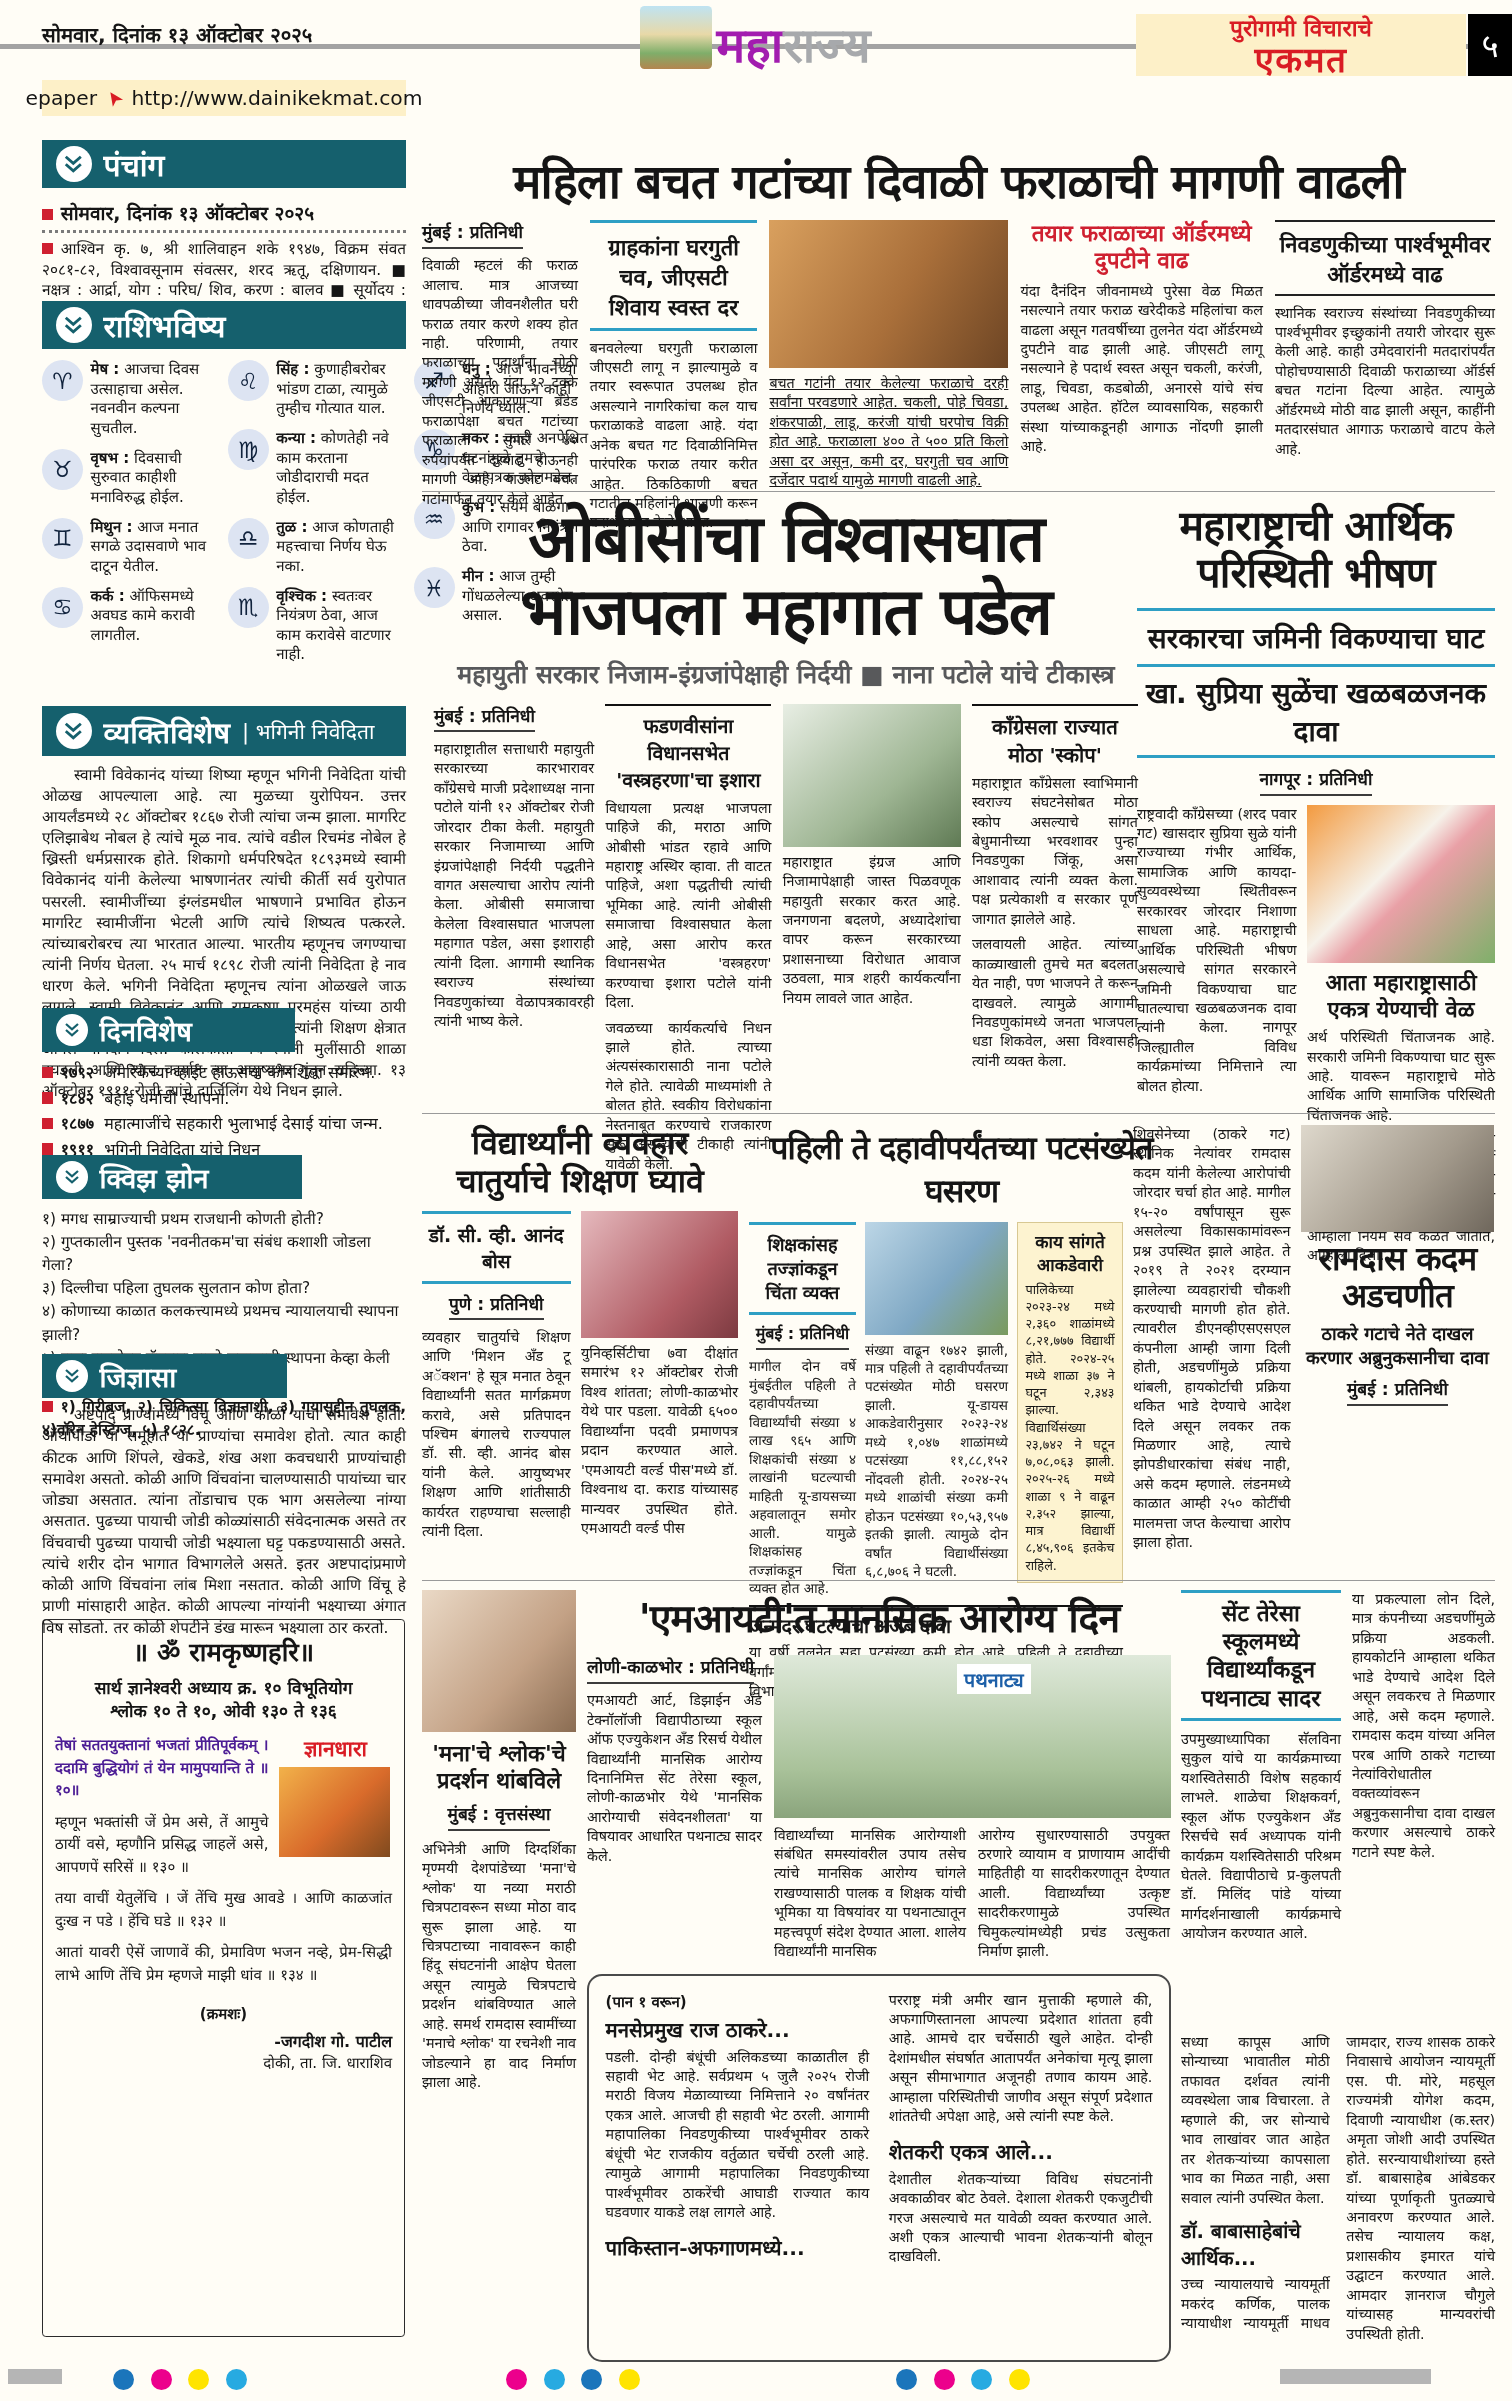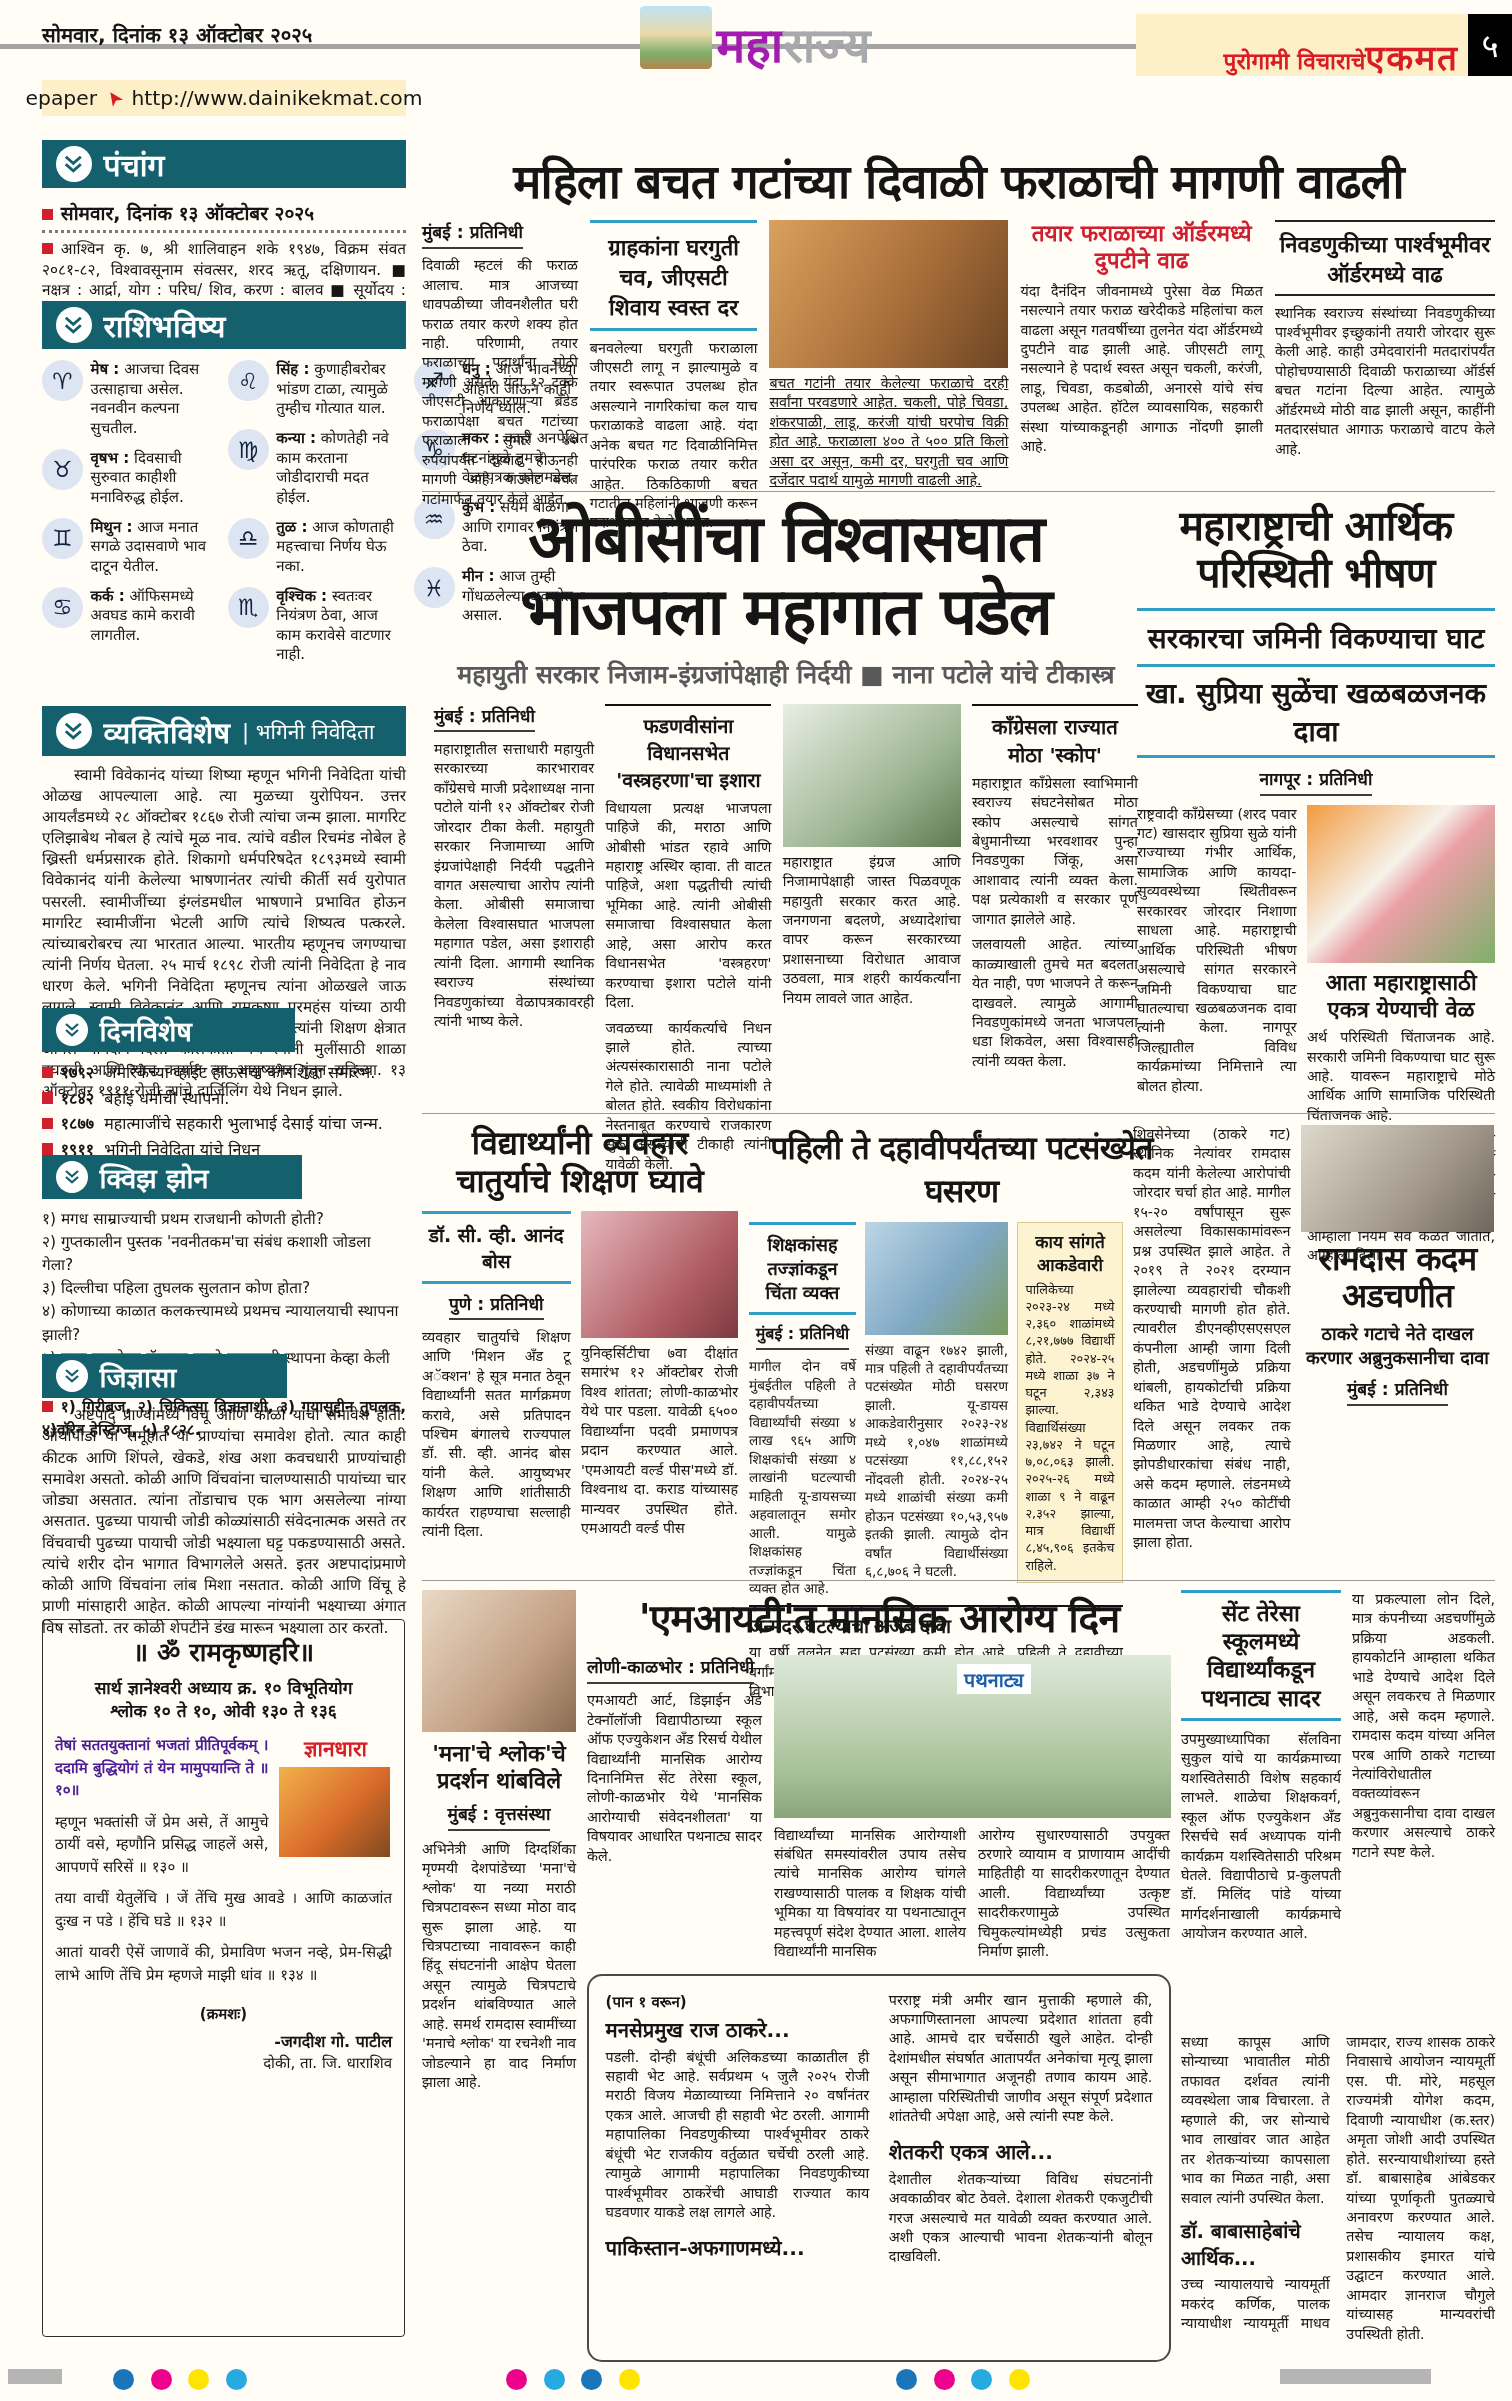--- a/index.html
+++ b/index.html
@@ -10,21 +10,21 @@
   .bold{font-weight:bold;}
   .center{text-align:center;}
   
   .rule-top{position:absolute;left:0;top:44px;width:1512px;height:4.5px;background:#a3a3a3;}
   .dateline{position:absolute;left:42px;top:19.6px;font-size:20.3px;font-weight:bold;}
   .masthead{position:absolute;left:640px;top:6px;display:flex;align-items:flex-end;gap:4.5px;}
   .mast-illu{width:72px;height:63px;border-radius:4.5px;
      background:linear-gradient(180deg,#bfe3f2 0%,#e8d9a8 45%,#7fae6a 75%,#b4854f 100%);}
   .mast-txt{font-size:48px;font-weight:900;line-height:1;}
   .tagbox{position:absolute;left:1136px;top:13.6px;width:330px;height:62px;background:#fdf0c8;
-     display:flex;align-items:flex-end;justify-content:center;padding-left:40px;}
+     display:flex;flex-direction:column;align-items:center;justify-content:center;}
   .tagline{color:#d91c24;font-size:22.6px;font-weight:bold;}
   .brand{color:#d91c24;font-size:35px;font-weight:900;letter-spacing:1.5px;line-height:1;}
   .pagenum{position:absolute;left:1468px;top:13.6px;width:44px;height:62px;background:#000;color:#fff;
      font-size:33px;display:flex;align-items:center;justify-content:center;}
   .epaperbar{position:absolute;left:42px;top:80px;width:364px;height:36px;background:#fdf0c8;
      display:flex;align-items:center;justify-content:center;gap:9px;font-size:20.3px;font-weight:normal;}
   .cursor-ic{color:#d91c24;font-size:19.6px;transform:rotate(-125deg);display:inline-block;}
   
   .teal-head{background:#15606d;color:#fff;display:flex;align-items:center;gap:12px;
      padding:0 13.6px;font-weight:900;}

